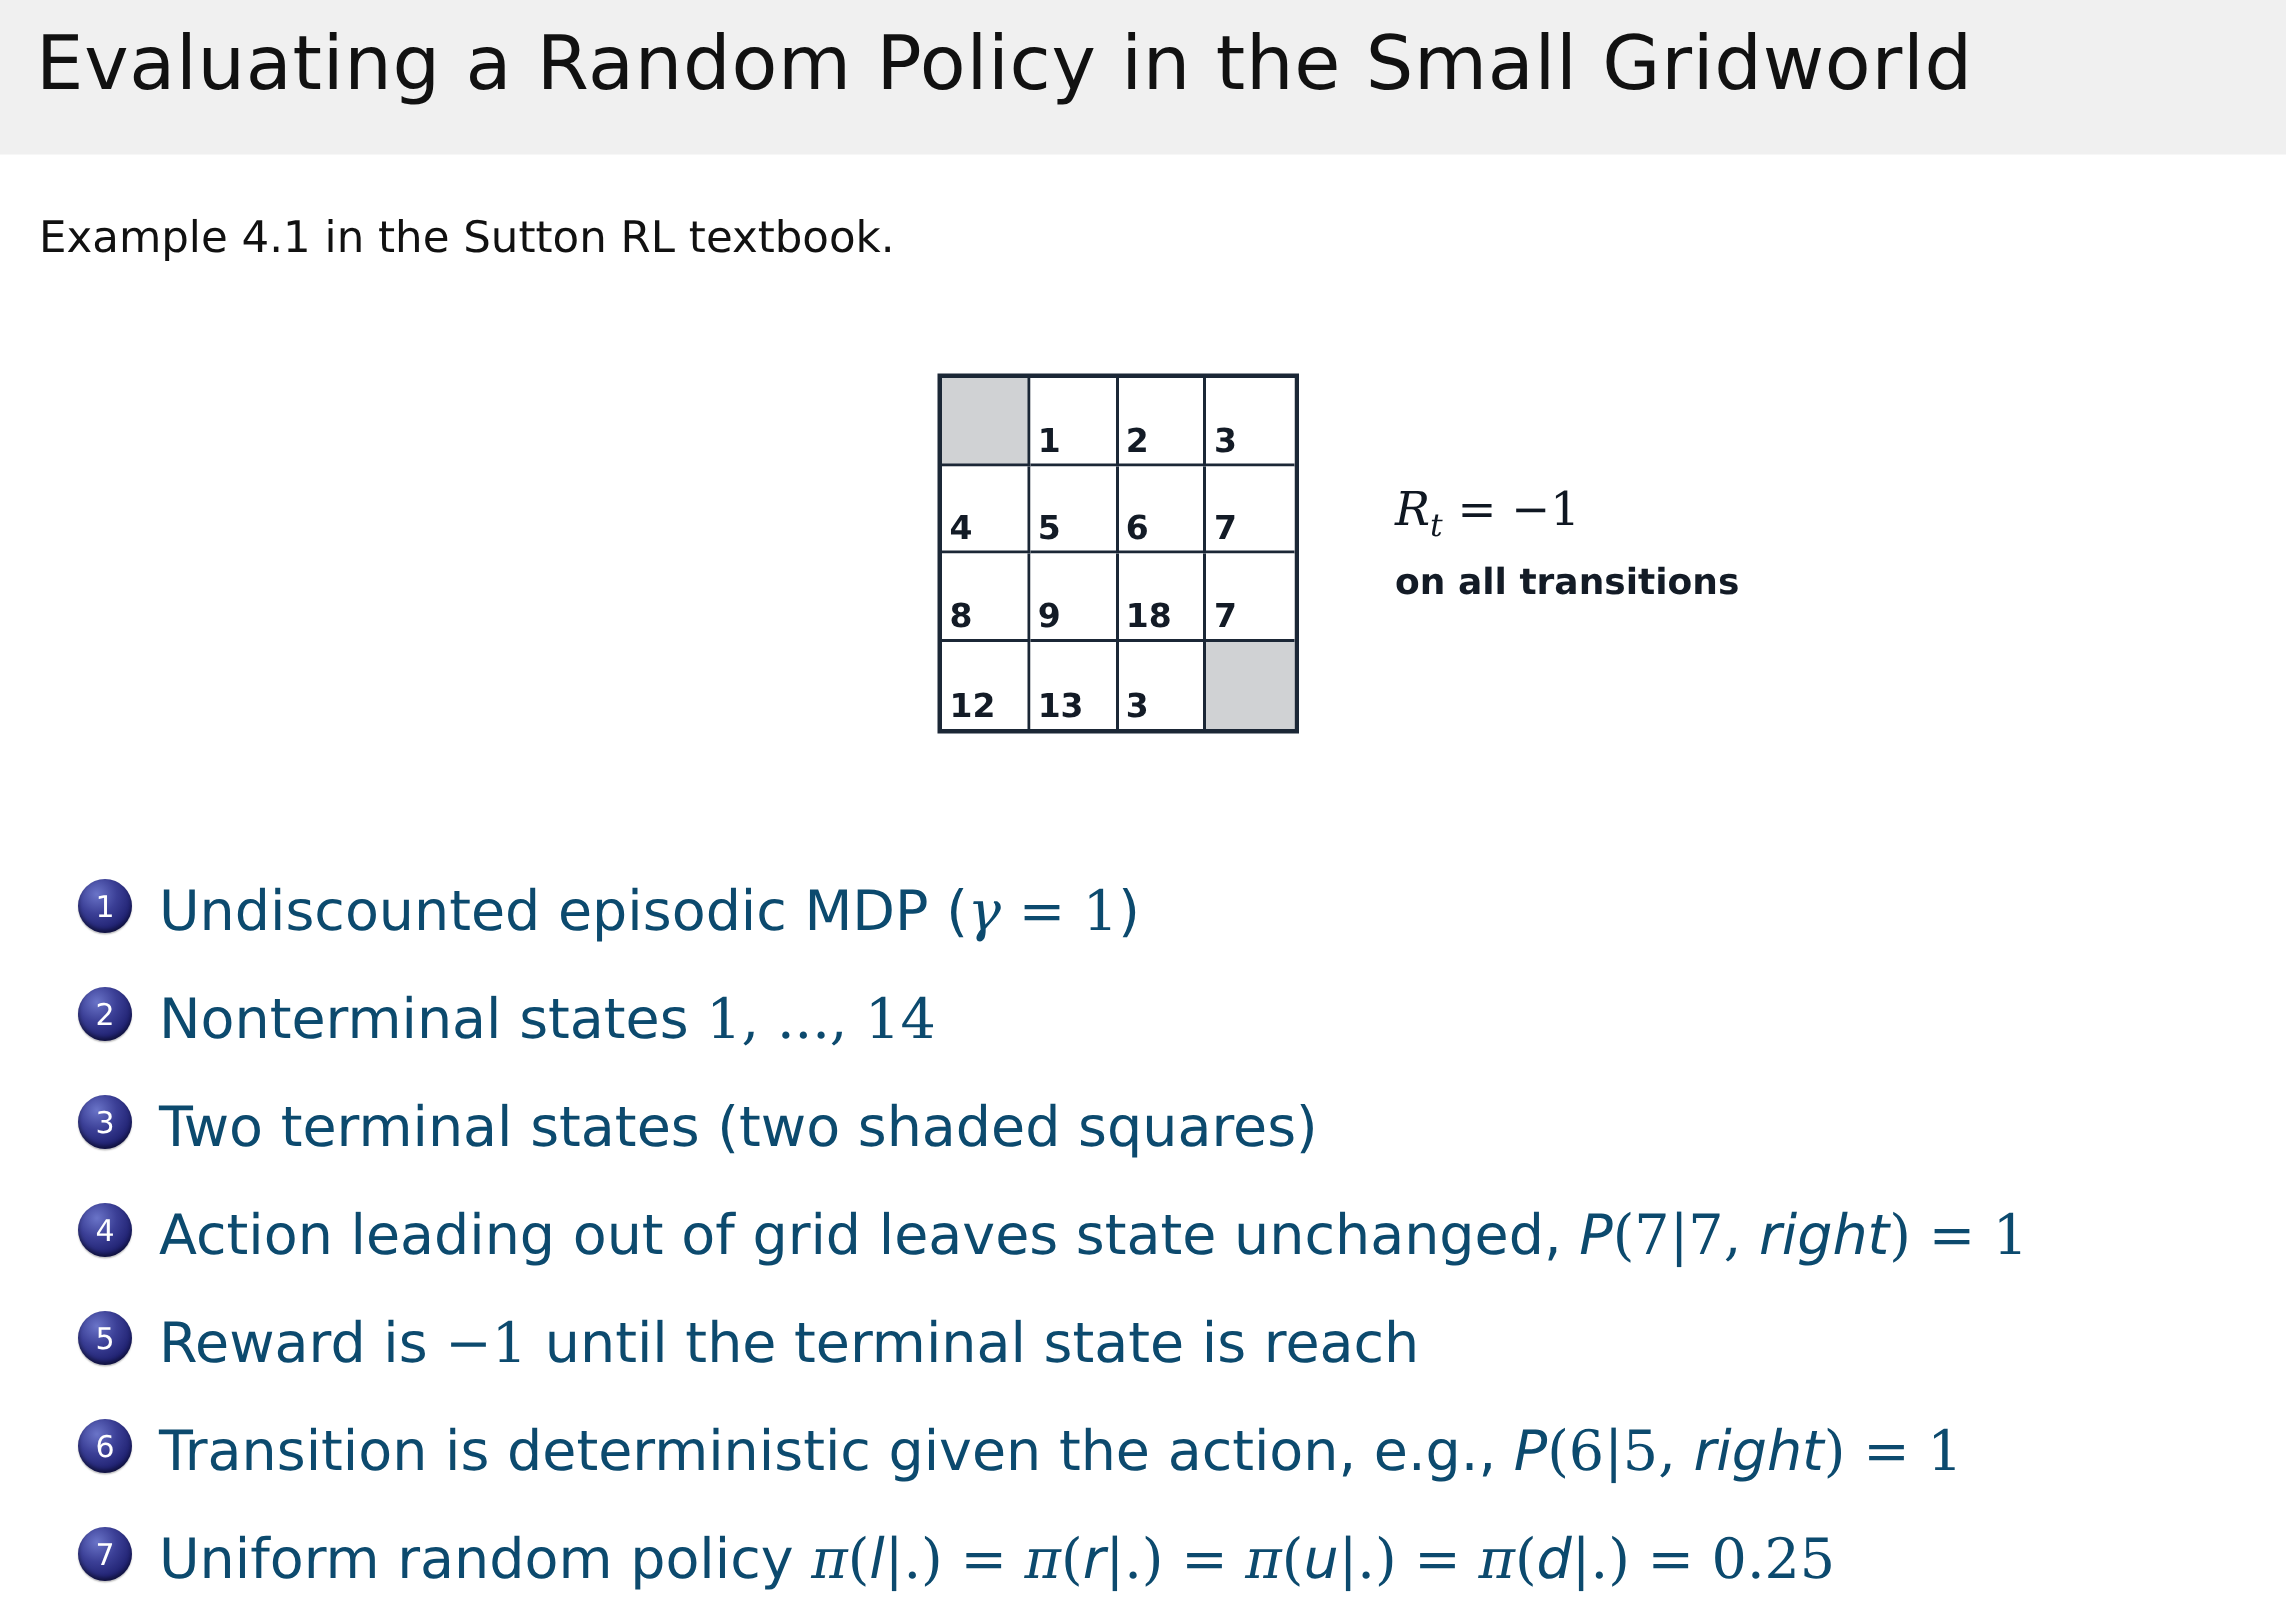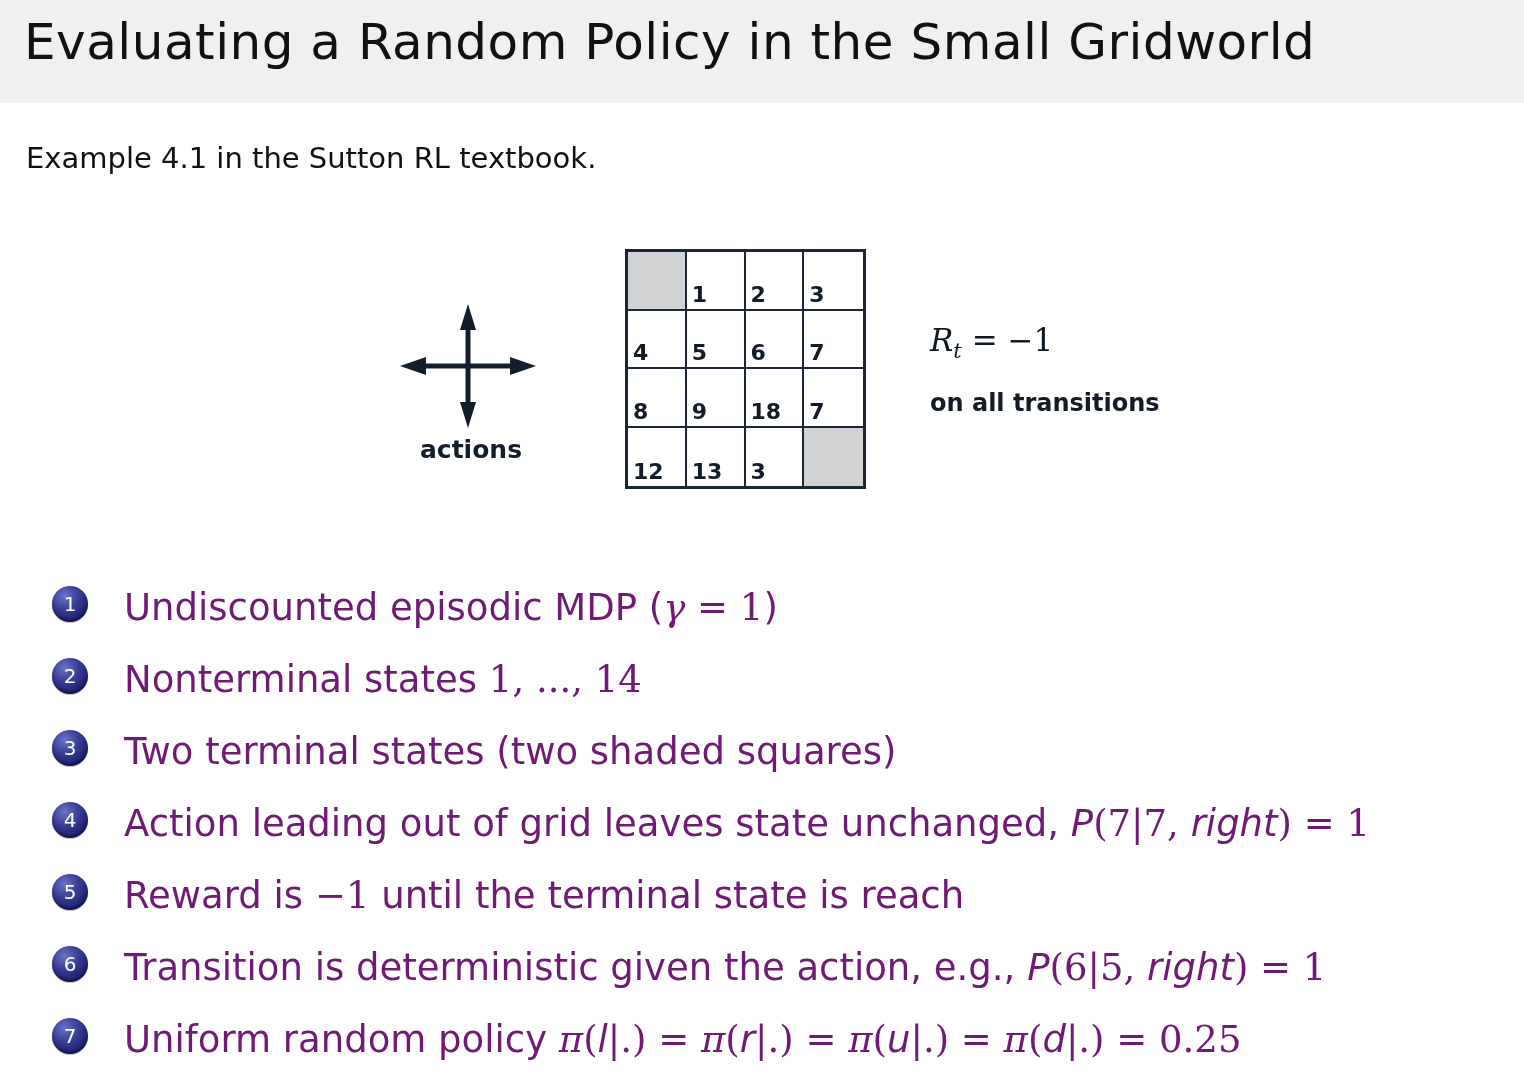--- a/index.html
+++ b/index.html
@@ -139,21 +139,21 @@
     font-size: 21px;
     font-style: italic;
     vertical-align: sub;
   }
   #reward-subtext {
     font-family: "DejaVu Sans", sans-serif;
     font-size: 24px;
     line-height: 32px;
     font-weight: 700;
     color: #131b26;
-    margin-top: 16px;
+    margin-top: 2px;
     white-space: nowrap;
   }
 
   
   #bullet-list {
     position: absolute;
     left: 52px;
     top: 573px;
     width: 1460px;
   }
@@ -172,52 +172,41 @@
       radial-gradient(circle at 35% 28%, #6a74c8 0%, #3b3f96 38%, #1f2170 72%, #141552 100%);
     box-shadow: inset 0 -2px 3px rgba(0,0,0,0.45), 0 1px 1px rgba(0,0,0,0.25);
     color: #ffffff;
     font-family: "DejaVu Sans", sans-serif;
     font-size: 20px;
     line-height: 36px;
     text-align: center;
     font-weight: 400;
   }
   .bullet-text {
-    margin-left: 36px;
+    margin-left: 18px;
     font-family: "DejaVu Sans", sans-serif;
     font-size: 37px;
     line-height: 70px;
-    color: #701a75;
+    color: #0c4a6e;
     white-space: nowrap;
   }
   .bullet-text .mi { font-style: italic; }
   .bullet-text .mserif { font-family: "DejaVu Serif", serif; }
   .bullet-text .mgreek { font-family: "DejaVu Serif", serif; font-style: italic; }
 </style>
 </head>
 <body>
 
 <div id="header-bar"></div>
 <div id="slide-title">Evaluating a Random Policy in the Small Gridworld</div>
 
 <div id="subtitle">Example 4.1 in the Sutton RL textbook.</div>
 
 <div id="figure">
 
-  <div id="actions-group">
-    <svg id="actions-cross" viewBox="0 0 140 130">
-      <line x1="70" y1="22" x2="70" y2="110" stroke="#141d2b" stroke-width="5"></line>
-      <line x1="13" y1="66" x2="127" y2="66" stroke="#141d2b" stroke-width="5"></line>
-      <polygon points="70,4 62,30 78,30" fill="#141d2b"></polygon>
-      <polygon points="70,128 62,102 78,102" fill="#141d2b"></polygon>
-      <polygon points="2,66 28,57 28,75" fill="#141d2b"></polygon>
-      <polygon points="138,66 112,57 112,75" fill="#141d2b"></polygon>
-    </svg>
-    <div id="actions-label">actions</div>
-  </div>
 
   <div id="gridworld">
       <div class="grid-cell terminal">
         <span class="cell-label"></span>
       </div>
       <div class="grid-cell">
         <span class="cell-label">1</span>
       </div>
       <div class="grid-cell">
         <span class="cell-label">2</span>

